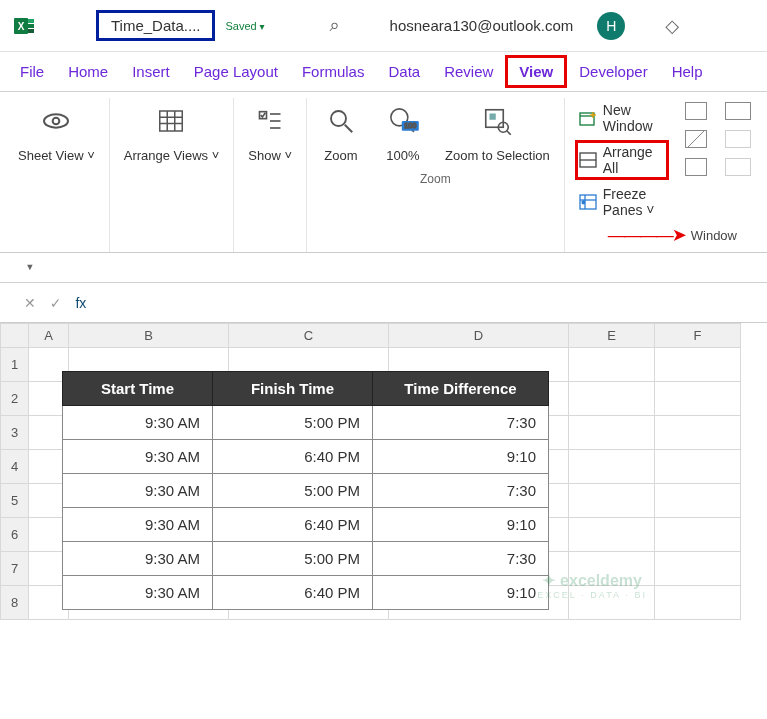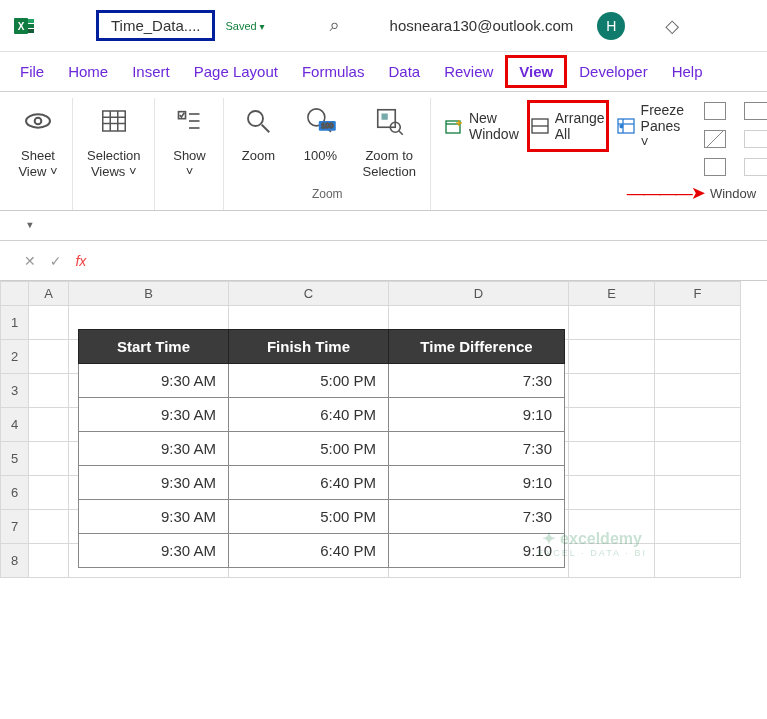--- a/index.html
+++ b/index.html
@@ -20,52 +20,52 @@
   .tab.hl { border: 3px solid #e60000; font-weight: 600; padding: 5px 11px; }
 
   .ribbon { display: flex; border-bottom: 1px solid #ccc; background: #fff; padding: 6px 4px 0 4px; }
   .ribbon-group { display: flex; flex-direction: column; align-items: center; padding: 0 6px; border-right: 1px solid #e5e5e5; }
   .ribbon-group:last-child { border-right: none; }
   .ribbon-row { display: flex; gap: 6px; }
   .ribbon-btn { display: flex; flex-direction: column; align-items: center; justify-content: flex-start; padding: 4px 8px; min-width: 56px; cursor: pointer; }
   .ribbon-btn .icon { height: 38px; display: flex; align-items: center; justify-content: center; color: #444; }
   .ribbon-btn .lbl { font-size: 13px; text-align: center; line-height: 1.2; margin-top: 8px; }
   .group-label { font-size: 12px; color: #666; padding: 4px 0 6px 0; }
-  .win-list { display: flex; flex-direction: row; gap: 4px; padding: 2px 4px; }
+  .win-list { display: flex; flex-direction: column; gap: 4px; padding: 2px 4px; }
   .win-item { display: flex; align-items: center; gap: 6px; font-size: 14px; padding: 2px 4px; cursor: pointer; }
   .win-item .mini-icon { width: 18px; height: 16px; display: flex; align-items: center; justify-content: center; color: #0f7b3a; }
   .win-item.hl { border: 3px solid #e60000; padding: 1px; }
   .sq-col { display: flex; flex-direction: column; gap: 10px; padding: 4px 6px; }
   .sq { width: 22px; height: 18px; border: 1px solid #888; background: #fff; cursor: pointer; }
   .arrow-note { position: relative; display: flex; align-items: center; gap: 6px; font-size: 13px; color: #444; padding: 2px 0 6px 0; }
   .arrow-red { color: #e60000; font-size: 18px; letter-spacing: -2px; }
 
   .collapse-bar { height: 30px; border-bottom: 1px solid #d0d0d0; display: flex; align-items: center; padding: 0 28px; color: #666; }
 
   .namebox-row { display: flex; align-items: center; height: 40px; border-bottom: 1px solid #ccc; }
   .namebox { width: 110px; height: 28px; border: 1px solid #bbb; margin-left: 6px; padding: 3px 8px; font-size: 14px; display: flex; align-items: center; justify-content: space-between; }
   .namebox .dd { color: #666; font-size: 10px; }
   .fx-controls { display: flex; align-items: center; gap: 14px; margin-left: 24px; color: #999; font-size: 14px; }
-  .fx-controls .fx { font-style: italic; color: #ef4444; }
+  .fx-controls .fx { color: #0c4a6e; }
 
   .sheet-wrap { position: relative; }
   .grid { border-collapse: collapse; table-layout: fixed; }
   .grid th, .grid td { border: 1px solid #d8d8d8; font-weight: normal; }
   .grid .colhead { background: #f0f0f0; height: 24px; font-size: 13px; color: #555; text-align: center; }
   .grid .rowhead { background: #f0f0f0; width: 28px; text-align: center; font-size: 13px; color: #555; }
   .grid .corner { background: #f0f0f0; width: 28px; }
   .grid td.cell { height: 34px; }
   .col-A { width: 40px; }
   .col-B { width: 160px; }
   .col-C { width: 160px; }
   .col-D { width: 180px; }
   .col-E { width: 86px; }
   .col-F { width: 86px; }
 
-  .data-table { position: absolute; left: 78px; top: 48px; border-collapse: collapse; }
+  .data-table { position: absolute; left: 62px; top: 48px; border-collapse: collapse; }
   .data-table th { background: #3b3b3b; color: #fff; font-weight: 600; font-size: 15px; padding: 8px 10px; border: 1px solid #222; text-align: center; }
   .data-table td { border: 1px solid #888; padding: 6px 12px; font-size: 15px; text-align: right; height: 34px; background: #fff; margin-top: 32px; }
   .data-table .c1 { width: 150px; }
   .data-table .c2 { width: 160px; }
   .data-table .c3 { width: 176px; }
 
   .watermark { position: absolute; right: 120px; bottom: 20px; opacity: .22; font-size: 16px; color: #0a7a3a; font-weight: bold; text-align: center; pointer-events: none; }
   .watermark small { display: block; font-size: 9px; letter-spacing: 2px; font-weight: normal; }
 </style>
 </head>
@@ -120,21 +120,21 @@
     <div class="ribbon-btn">
       <span class="icon">
           <svg width="30" height="30" viewBox="0 0 24 24" fill="none" stroke="#555" stroke-width="1.2">
             <rect x="3" y="4" width="18" height="16"></rect>
             <line x1="3" y1="9" x2="21" y2="9"></line>
             <line x1="3" y1="14" x2="21" y2="14"></line>
             <line x1="9" y1="4" x2="9" y2="20"></line>
             <line x1="15" y1="4" x2="15" y2="20"></line>
           </svg>
         </span>
-      <span class="lbl">Selection Views ˅</span>
+      <span class="lbl">Arrange Views ˅</span>
     </div>
     <span class="group-label">&nbsp;</span>
   </div>
 
   <div class="ribbon-group">
     <div class="ribbon-btn">
       <span class="icon">
           <svg width="28" height="28" viewBox="0 0 24 24" fill="none" stroke="#555" stroke-width="1.4">
             <rect x="3" y="4" width="6" height="6"></rect>
             <path d="M4 7l1.5 1.5L8 5"></path>

